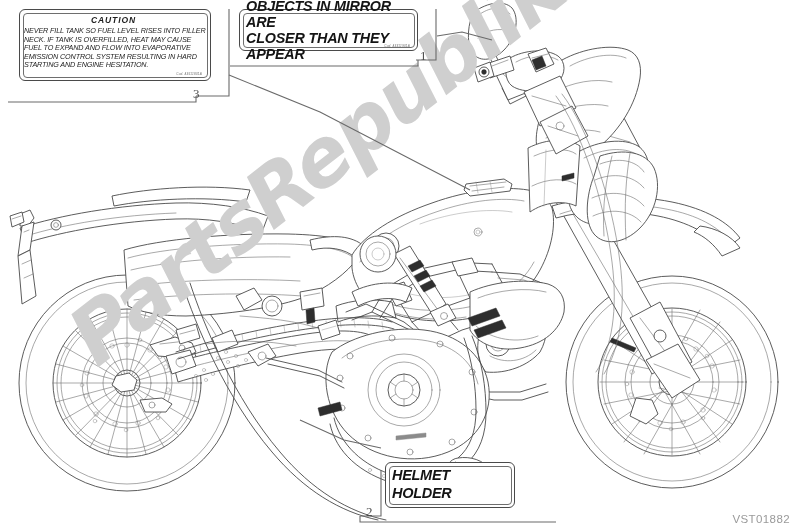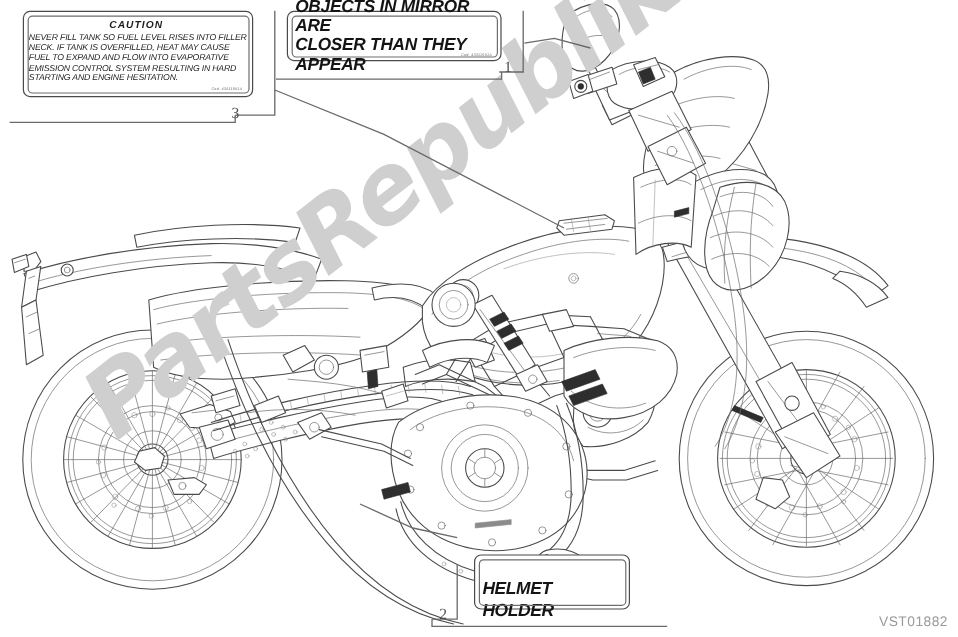--- a/index.html
+++ b/index.html
@@ -131,25 +131,24 @@
     transform-origin: left center;
   }
   #mirror-microprint { right: 7px; bottom: 2.5px; }
 
   
   #decal-helmet {
     left: 385px;
     top: 462px;
     width: 130px;
     height: 46px;
-    padding: 19px 6px;
+    padding: 3px 6px;
     display: flex;
     flex-direction: column;
     justify-content: space-between;
-    margin-left: 10px;
   }
   .helmet-line {
     font-size: 14.5px;
     font-weight: bold;
     line-height: 18px;
     letter-spacing: -0.3px;
     color: #141414;
     text-align: left;
     font-family: "Liberation Sans", sans-serif;
   }

